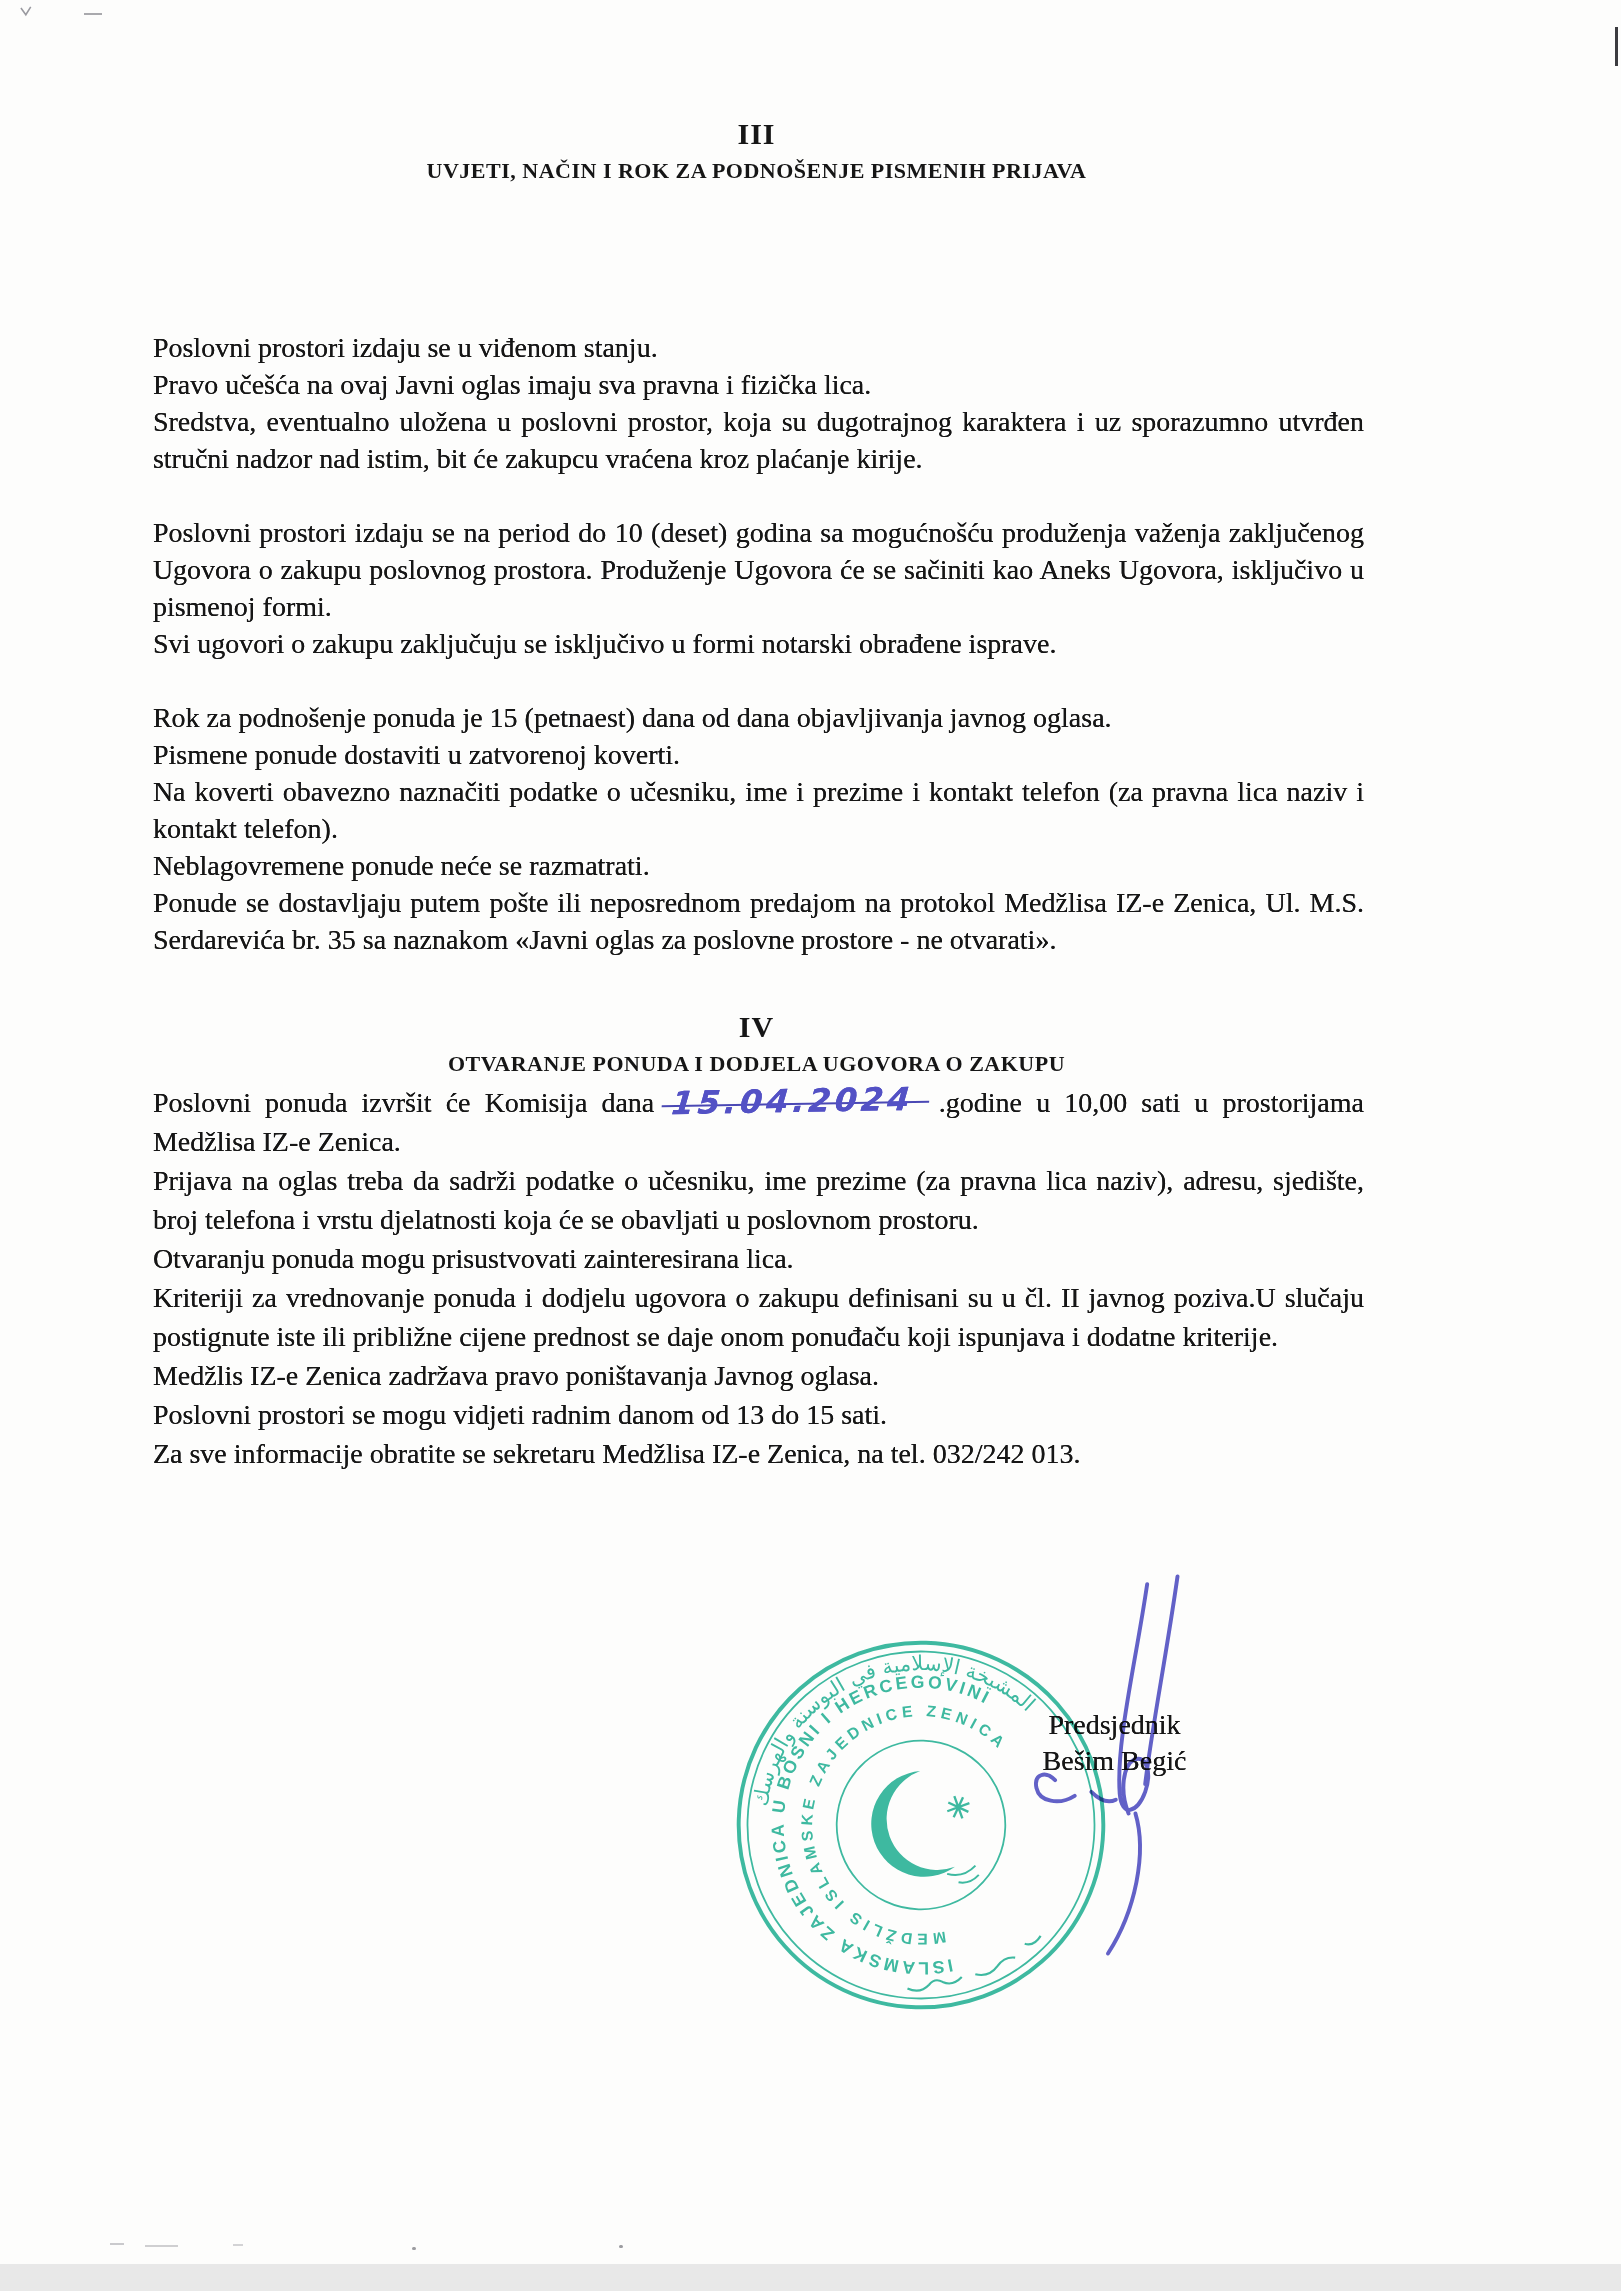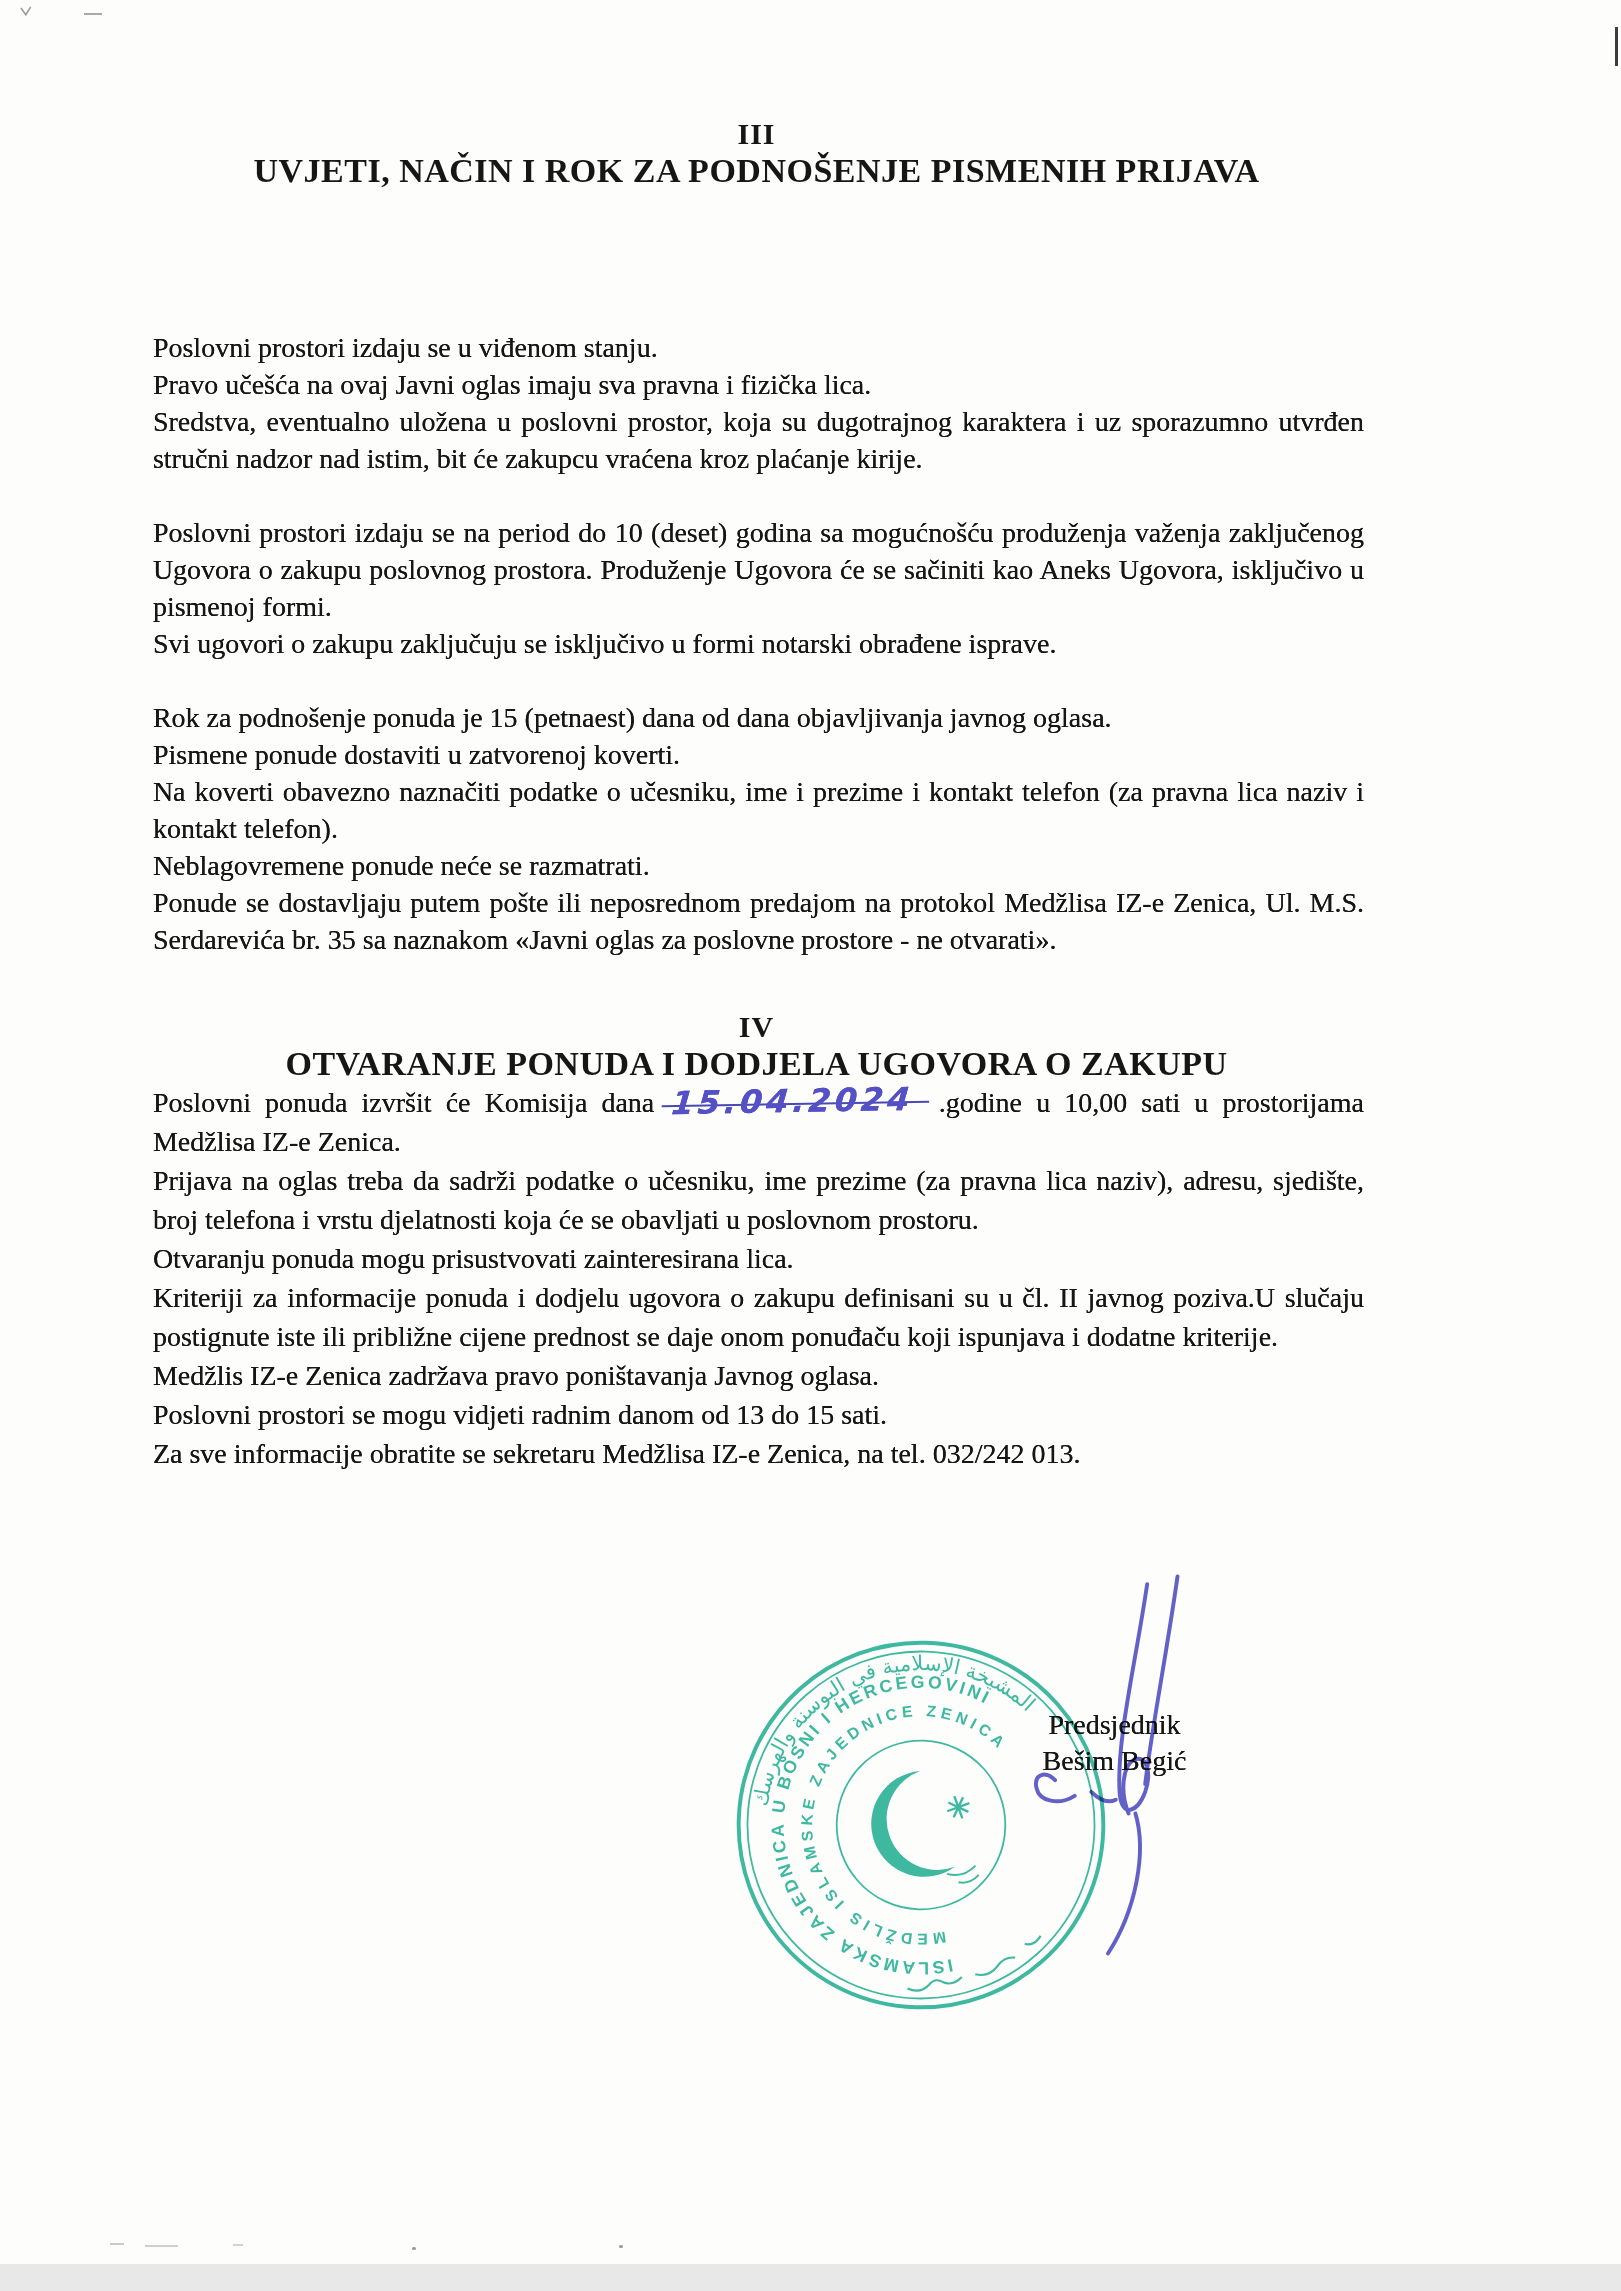--- a/index.html
+++ b/index.html
@@ -17,21 +17,21 @@
     left:149px;top:116px;
     width:1215px;
   }
   .sec-head-num{
     text-align:center;font-weight:bold;
     font-size:30px;line-height:35px;margin:0;
     letter-spacing:1px;
   }
   .sec-head-title{
     text-align:center;font-weight:bold;
-    font-size:34px;line-height:39px;margin:0;
+    font-size:22px;line-height:39px;margin:0;
     letter-spacing:0.5px;
   }
   .gap-after-head3{margin-bottom:139px;}
   .gap-after-head4{}
   .body-p{
     margin:0;
     font-size:28px;line-height:37px;
     text-align:justify;
     text-shadow:0 0 0.4px #1a1a1a;
     padding-left:3.9px;
@@ -110,21 +110,21 @@
     <p class="body-p">Ponude se dostavljaju putem pošte ili neposrednom predajom na protokol Medžlisa IZ-e Zenica, Ul. M.S. Serdarevića br. 35 sa naznakom «Javni oglas za poslovne prostore - ne otvarati».</p>
 
     <div class="sec4">
       <p class="sec-head-num sec4-gap">IV</p>
       <p class="sec-head-title gap-after-head4">OTVARANJE PONUDA I DODJELA UGOVORA O ZAKUPU</p>
 
       <p class="body-p"><span>Poslovni ponuda izvršit će Komisija dana</span><span class="hand-date">15.04.2024</span><span>.godine u 10,00 sati u prostorijama Medžlisa IZ-e Zenica.</span></p>
 
       <p class="body-p">Prijava na oglas treba da sadrži podatke o učesniku, ime prezime (za pravna lica naziv), adresu, sjedište, broj telefona i vrstu djelatnosti koja će se obavljati u poslovnom prostoru.</p>
       <p class="body-p">Otvaranju ponuda mogu prisustvovati zainteresirana lica.</p>
-      <p class="body-p">Kriteriji za informacije ponuda i dodjelu ugovora o zakupu definisani su u čl. II javnog poziva.U slučaju postignute iste ili približne cijene prednost se daje onom ponuđaču koji ispunjava i dodatne kriterije.</p>
+      <p class="body-p">Kriteriji za vrednovanje ponuda i dodjelu ugovora o zakupu definisani su u čl. II javnog poziva.U slučaju postignute iste ili približne cijene prednost se daje onom ponuđaču koji ispunjava i dodatne kriterije.</p>
       <p class="body-p">Medžlis IZ-e Zenica zadržava pravo poništavanja Javnog oglasa.</p>
       <p class="body-p">Poslovni prostori  se mogu vidjeti radnim danom od 13 do 15 sati.</p>
       <p class="body-p">Za sve informacije obratite se sekretaru Medžlisa IZ-e Zenica, na tel. 032/242 013.</p>
     </div>
   </div>
 
   <div class="sig-block">
     <div>Predsjednik</div>
     <div>Bešim Begić</div>
   </div>

